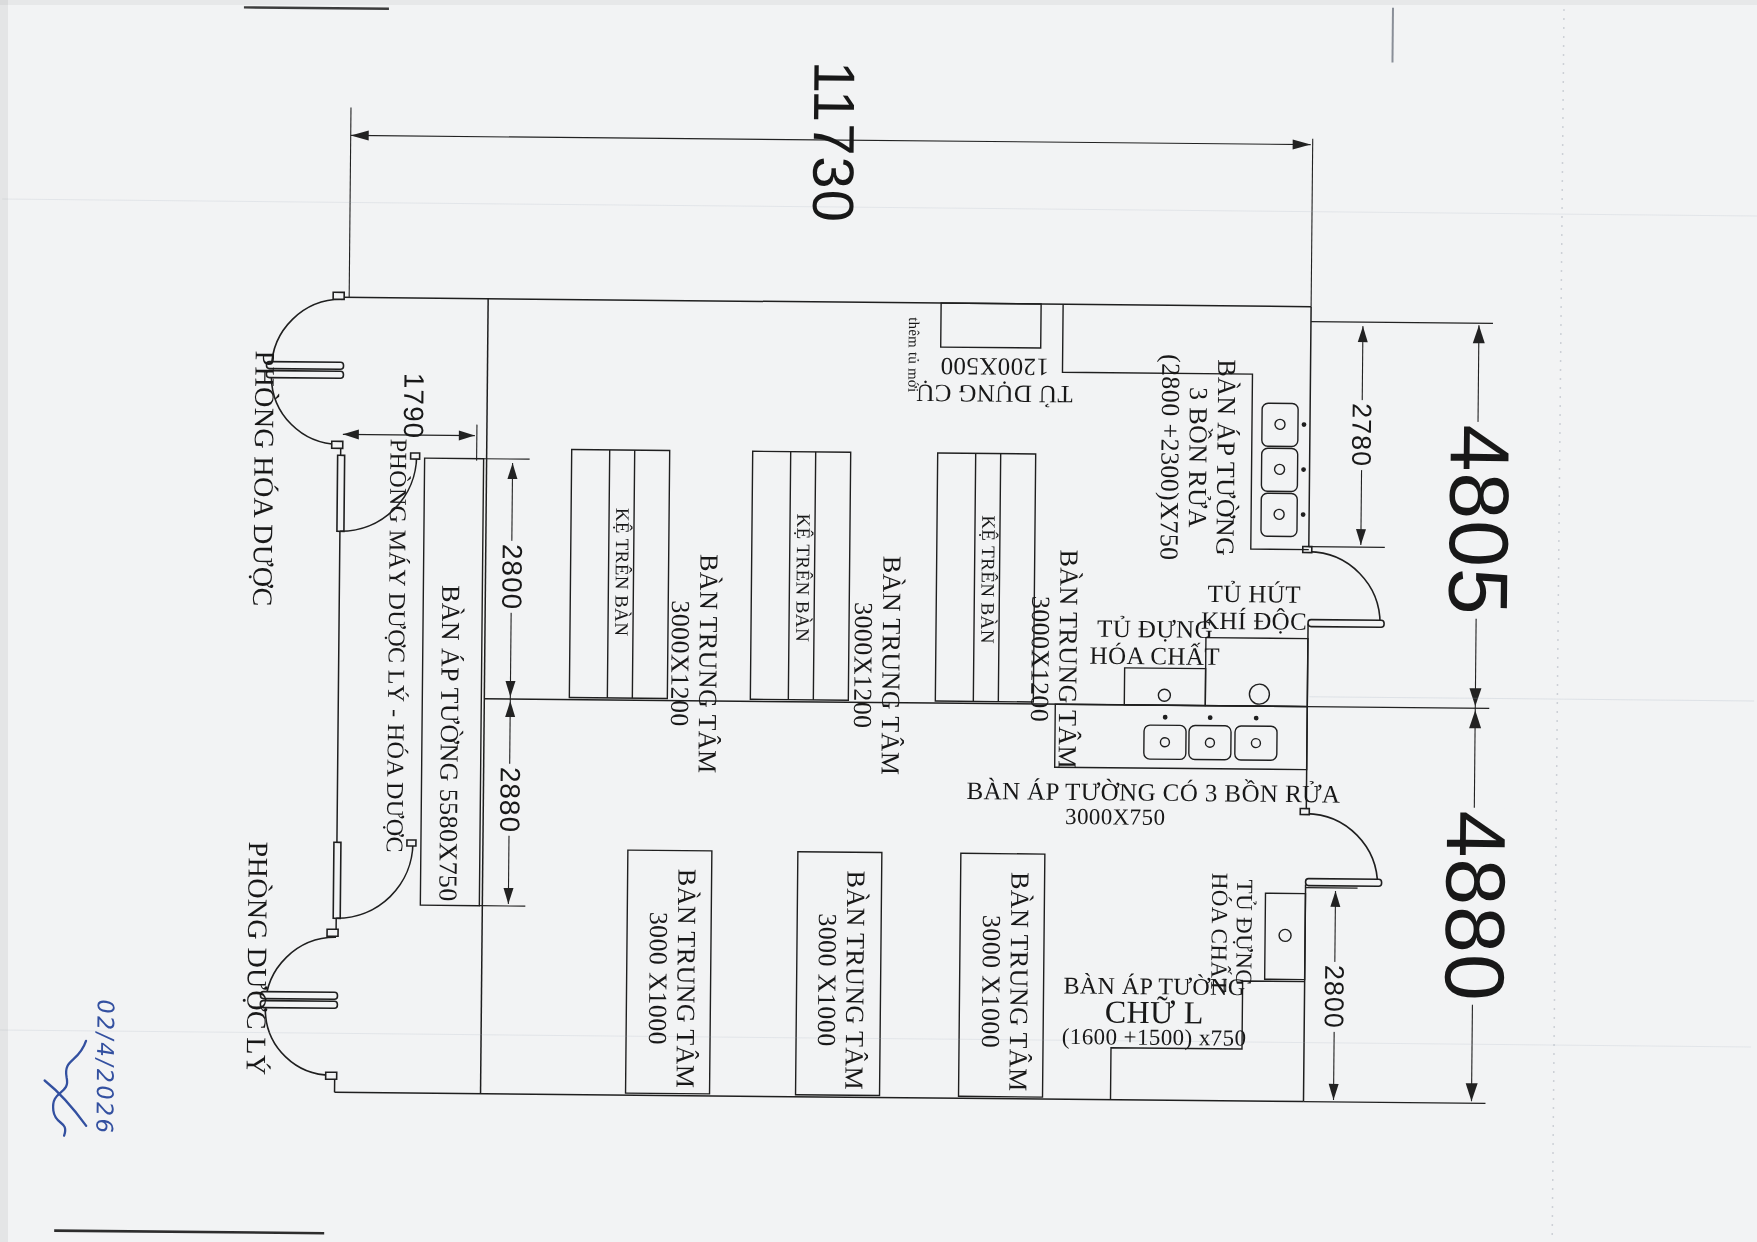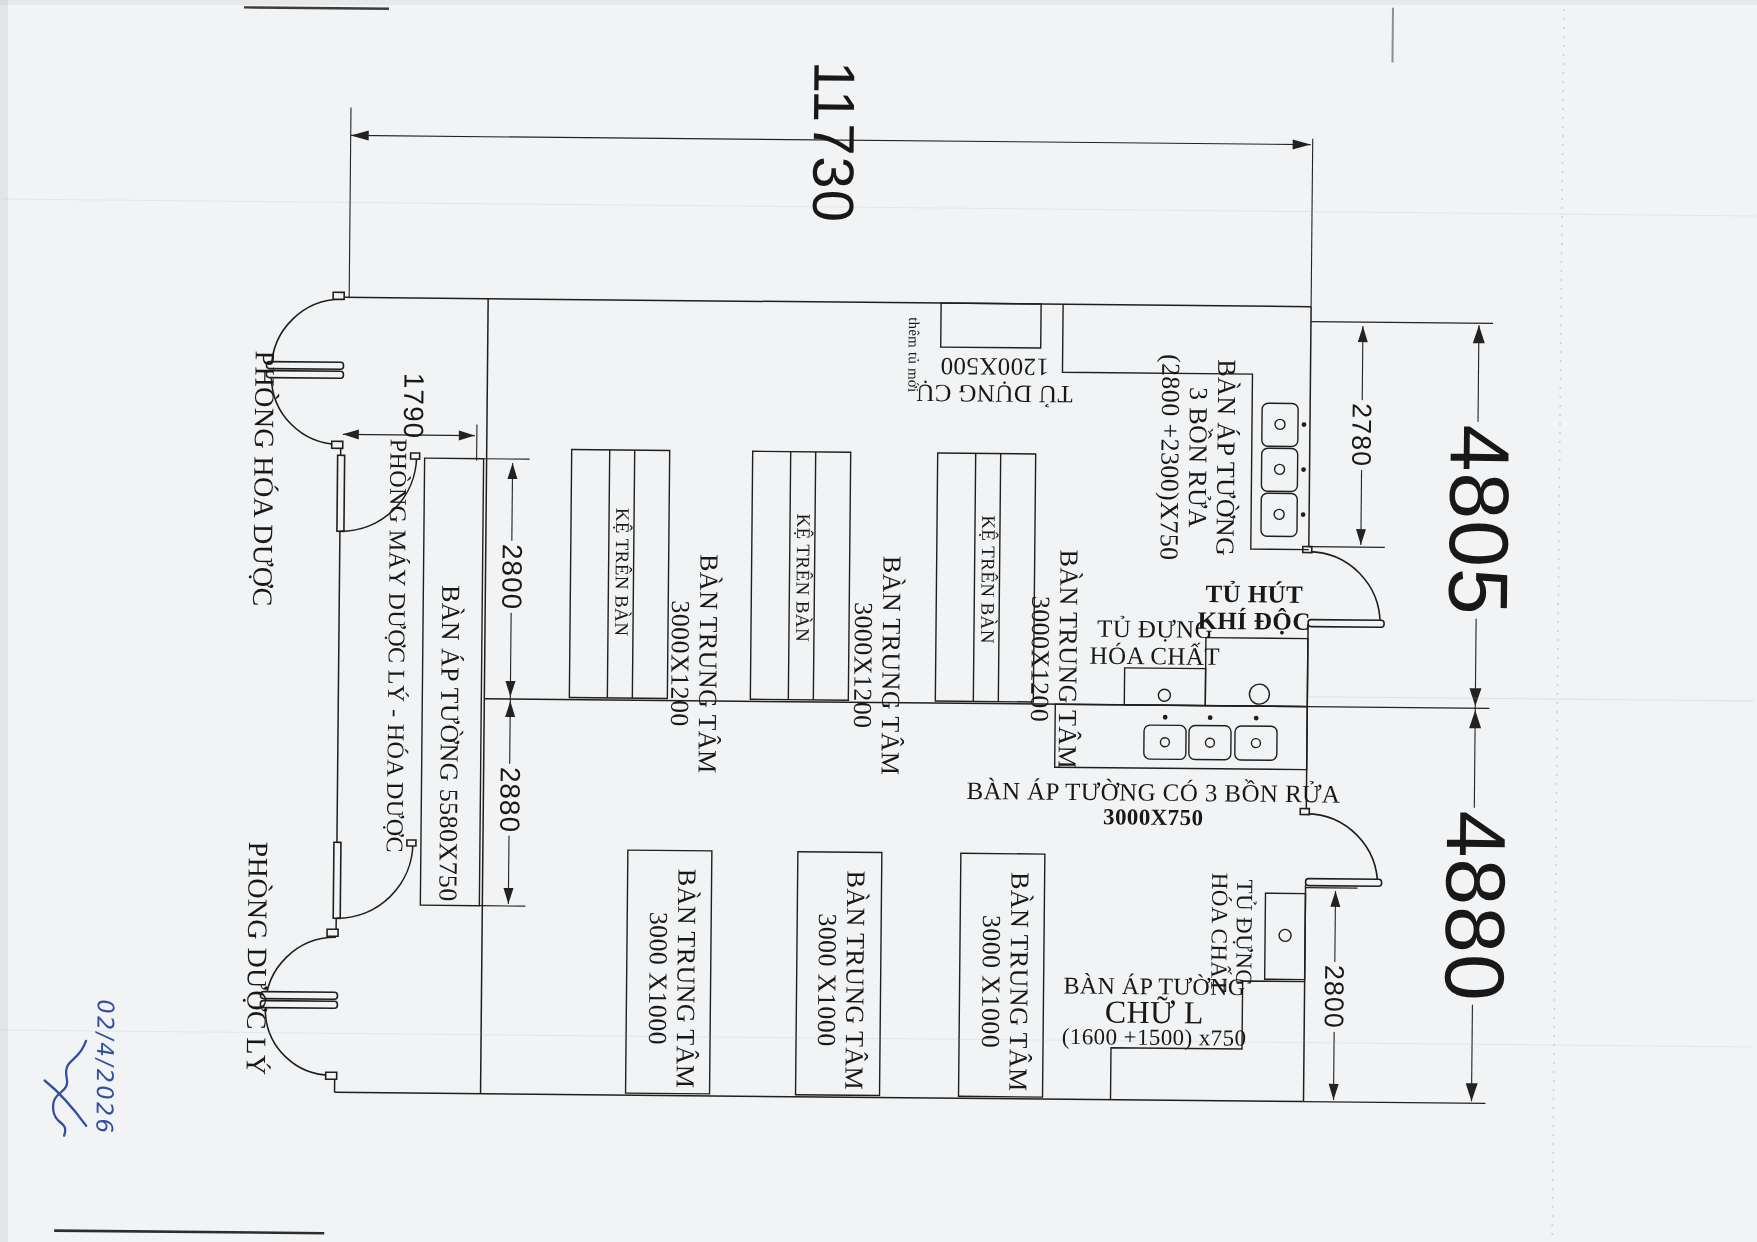--- a/index.html
+++ b/index.html
@@ -214,31 +214,31 @@
       <div>1200X500</div>
     </div>
     <div class="lbl v" style="left:913px;top:352px;font-size:15px;letter-spacing:.2px;">thêm tủ mới</div>
 
     <div class="lbl v" style="left:1198px;top:452px;font-size:26px;">
       <div>BÀN ÁP TƯỜNG</div>
       <div>3 BỒN RỬA</div>
       <div>(2800 +2300)X750</div>
     </div>
 
-    <div class="lbl h" style="left:1256px;top:602px;font-size:25px;font-weight:bold;">
+    <div class="lbl h" style="left:1256px;top:602px;font-size:25px;">
       <div>TỦ HÚT</div>
       <div>KHÍ ĐỘC</div>
     </div>
     <div class="lbl h" style="left:1157px;top:638px;font-size:25px;">
       <div>TỦ ĐỰNG</div>
       <div>HÓA CHẤT</div>
     </div>
 
     <div class="lbl h" style="left:1157px;top:788px;font-size:25px;">BÀN ÁP TƯỜNG CÓ 3 BỒN RỬA</div>
-    <div class="lbl h" style="left:1157px;top:813px;font-size:23px;font-weight:bold;">3000X750</div>
+    <div class="lbl h" style="left:1119px;top:813px;font-size:23px;">3000X750</div>
 
     <div class="lbl v" style="left:1236px;top:927px;font-size:23px;">
       <div>TỦ ĐỰNG</div>
       <div>HÓA CHẤT</div>
     </div>
     <div class="lbl h" style="left:1160px;top:982px;font-size:24px;">BÀN ÁP TƯỜNG</div>
     <div class="lbl h" style="left:1160px;top:1007px;font-size:32px;">CHỮ L</div>
     <div class="lbl h" style="left:1160px;top:1033px;font-size:23px;">(1600 +1500) x750</div>
 
     <div class="lbl v" style="left:696px;top:663px;font-size:26px;">

